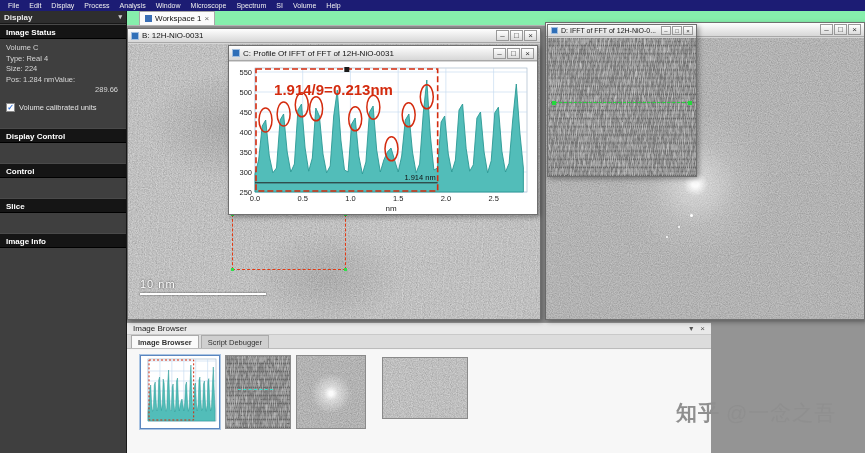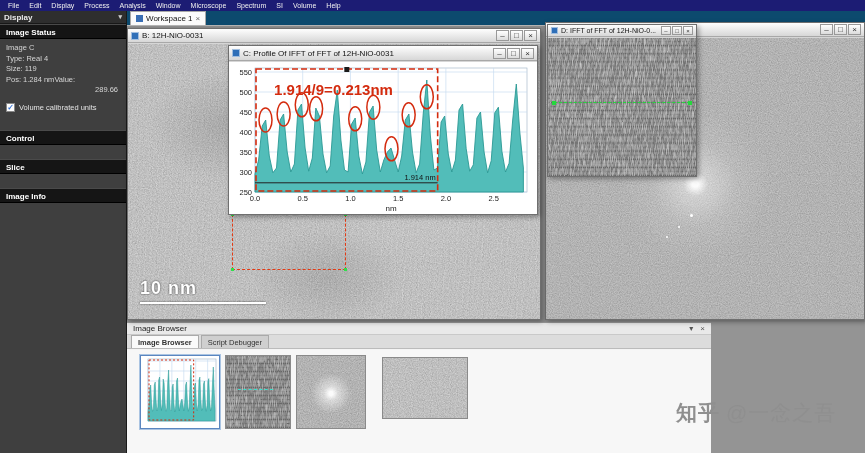--- a/index.html
+++ b/index.html
@@ -8,33 +8,33 @@
 
   
   .menubar{position:absolute;left:0;top:0;width:865px;height:11px;background:#1c1c74;display:flex;align-items:center;padding-left:3px}
   .menu-item{color:#f0f0f0;font-size:7px;padding:0 5px;line-height:11px;white-space:nowrap}
 
   
   .left-panel{position:absolute;left:0;top:11px;width:127px;height:442px;background:#3f3f3f;border-right:1px solid #1a1a1a}
   .palette-title{height:13px;background:#2e2e2e;color:#eaeaea;font-size:8px;font-weight:bold;display:flex;align-items:center;padding:0 4px;border-bottom:1px solid #181818}
   .palette-title .dd{margin-left:auto;color:#cfcfcf;font-size:7px}
   .sec-header{height:15px;background:#151515;color:#fff;font-size:8px;font-weight:bold;line-height:15px;padding-left:6px;border-top:1px solid #4a4a4a;border-bottom:1px solid #000}
-  .sec-gap{margin-top:14px}
+  .sec-gap{margin-top:20px}
   .sec-first{margin-top:12px}
   .status-body{padding:4px 6px 2px 6px;color:#d6d6d6;font-size:7.5px}
   .srow{line-height:10.5px;white-space:pre}
   .split{display:flex;}
   .vright{text-align:right;padding-right:2px}
   .check-row{display:flex;align-items:center;margin-top:6px;height:12px}
   .cbox{width:9px;height:9px;background:#fdfdfd;border:1px solid #888;display:inline-flex;align-items:center;justify-content:center;margin-right:4px}
   .cmark{color:#2f6fd6;font-size:8px;font-weight:bold;line-height:8px}
   .clabel{color:#e2e2e2;font-size:7.5px}
 
   
-  .tabbar{position:absolute;left:127px;top:11px;width:738px;height:15px;background:#0c4a6e;border-bottom:1px solid #b5b5b5;display:flex;align-items:flex-end;padding-left:3px}
+  .tabbar{position:absolute;left:127px;top:11px;width:738px;height:15px;background:#86efac;border-bottom:1px solid #b5b5b5;display:flex;align-items:flex-end;padding-left:12px}
   .wtab{height:14px;background:#fbfbfb;border:1px solid #a8a8a8;border-bottom:none;display:flex;align-items:center;padding:0 5px;font-size:8px;gap:3px}
   .wtab-icon{width:7px;height:7px;background:#3a6fb5}
   .wtab-close{color:#666;font-size:8px}
 
   
   .workspace-bg{position:absolute;left:127px;top:26px;width:738px;height:296px;background:#8f8f8f}
 
   .win{position:absolute;border:1px solid #6f6f6f;background:#d6d6d6;box-shadow:2px 2px 5px rgba(0,0,0,.35)}
   .titlebar{height:14px;background:linear-gradient(#fefefe,#d7d7d7);display:flex;align-items:center;padding:0 3px;border-bottom:1px solid #a8a8a8;font-size:8px;color:#111;white-space:nowrap;overflow:hidden}
   .titlebar.small{height:12px;font-size:7px}
@@ -54,21 +54,21 @@
      radial-gradient(ellipse 110px 70px at 48% 85%, rgba(0,0,0,.10), transparent 70%)}
   .fringes{position:absolute;inset:0;background:repeating-linear-gradient(95deg, rgba(255,255,255,.07) 0 1px, transparent 1px 5px)}
   .fringesD{position:absolute;inset:0;background:repeating-linear-gradient(100deg, rgba(255,255,255,.16) 0 1px, transparent 1px 4px)}
   .fft-glow{position:absolute;inset:0;background:radial-gradient(circle at 47% 52%, rgba(255,255,255,.95) 0 3px, rgba(255,255,255,.4) 12px, rgba(255,255,255,.1) 42px, transparent 75px)}
   .speck{position:absolute;width:2px;height:2px;background:#fff;border-radius:50%}
 
   
   .roi-b{position:absolute;left:104px;top:170px;width:114px;height:56px;border:1.5px dashed #e23a14}
   .handle{position:absolute;width:3px;height:3px;background:#2fe04c}
   .scalebar{position:absolute;left:12px;top:234px;color:#fff}
-  .scalebar-label{font-size:18px;font-weight:bold;text-shadow:0 0 2px rgba(0,0,0,.8);letter-spacing:1px}
+  .scalebar-label{font-size:11px;font-weight:normal;text-shadow:0 0 2px rgba(0,0,0,.8);letter-spacing:1px}
   .scalebar-line{width:126px;height:2px;background:#fff;margin-top:3px;box-shadow:0 0 2px rgba(0,0,0,.7)}
   .profile-line{position:absolute;left:6px;top:64px;width:136px;border-top:1px dashed #25d83c}
   .ep{position:absolute;width:4px;height:4px;background:#25d83c;top:-2px}
 
   
   .browser{position:absolute;left:127px;top:322px;width:584px;height:131px;background:#f4f4f4;border-top:1px solid #9a9a9a}
   .browser-header{height:12px;background:#e9e9e9;border-bottom:1px solid #c9c9c9;display:flex;align-items:center;padding:0 6px;font-size:8px;color:#222}
   .bh-icons{margin-left:auto;display:flex;gap:7px;color:#555;font-size:8px}
   .browser-tabs{height:14px;background:#dcdcdc;display:flex;align-items:flex-end;padding-left:4px;border-bottom:1px solid #bbb}
   .btab{height:13px;padding:0 6px;font-size:7.5px;line-height:13px;color:#333;background:#cfcfcf;border:1px solid #aaa;border-bottom:none;margin-right:2px}
@@ -135,35 +135,36 @@
   <span class="menu-item">Help</span>
 </div>
 
 <div class="left-panel">
   <div class="palette-title">
     <span>Display</span>
     <span class="dd">▾</span>
   </div>
   <div class="sec-header">Image Status</div>
   <div class="status-body">
-    <div class="srow">Image C</div>
+    <div class="srow">Volume C</div>
     <div class="srow">Type: Real 4</div>
-    <div class="srow">Size: 119</div>
+    <div class="srow">Size: 224</div>
     <div class="srow split">
       <span>Pos: 1.284 nm</span>
       <span>Value:</span>
     </div>
     <div class="srow vright">289.66</div>
     <div class="check-row">
       <span class="cbox">
           <span class="cmark">✓</span>
         </span>
       <span class="clabel">Volume calibrated units</span>
     </div>
   </div>
+  <div class="sec-header sec-first">Display Control</div>
   <div class="sec-header sec-gap">Control</div>
   <div class="sec-header sec-gap">Slice</div>
   <div class="sec-header sec-gap">Image Info</div>
 </div>
 
 <div class="tabbar">
   <div class="wtab">
     <span class="wtab-icon"></span>
     <span>Workspace 1</span>
     <span class="wtab-close">×</span>

